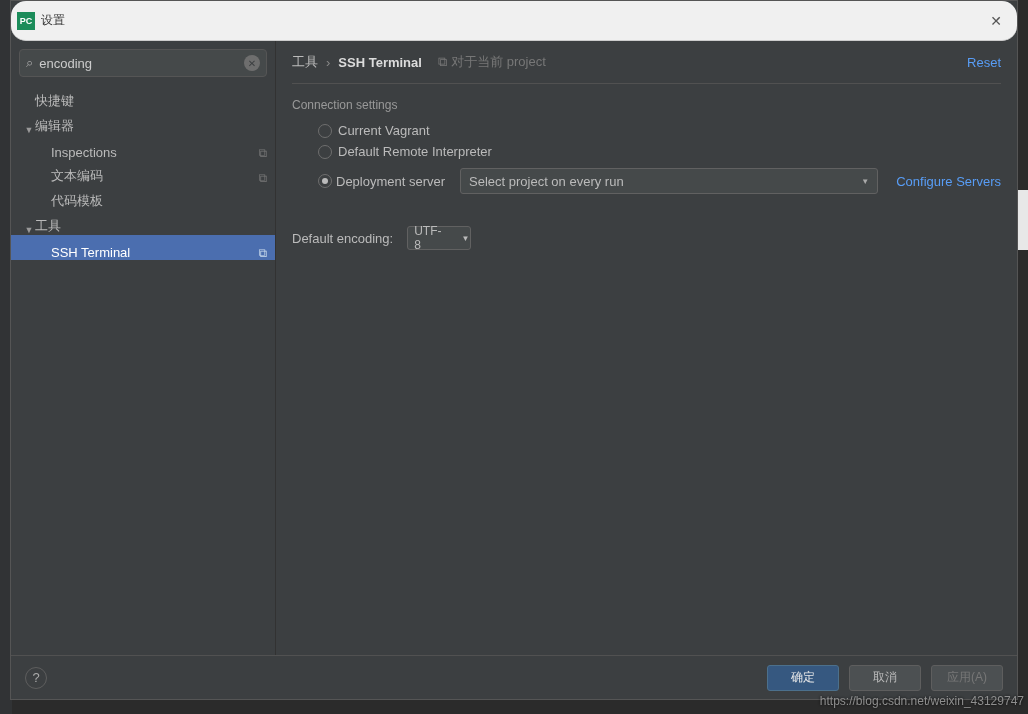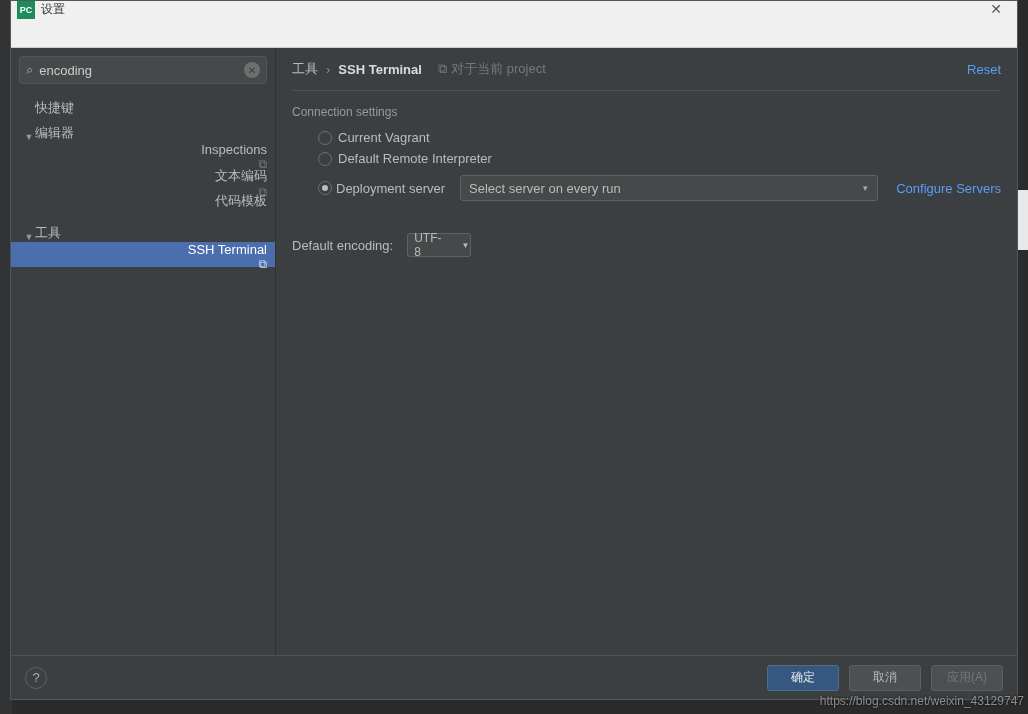--- a/index.html
+++ b/index.html
@@ -17,27 +17,28 @@
   position: absolute;
   top: 0; left: 10px;
   width: 1008px;
   height: 700px;
   background: #3c3f41;
   border: 1px solid #555;
   display: flex;
   flex-direction: column;
 }
 .titlebar {
-  height: 47px;
+  height: 40px;
   background: #f0f0f0;
   color: #333;
   display: flex;
-  align-items: flex-start;
+  align-items: center;
   padding: 0 6px;
   border-bottom: 1px solid #ccc;
+  border-radius: 15px;
 }
 .titlebar-icon {
   width: 18px; height: 18px;
   background: #1b8c5a;
   color: #fff;
   font-size: 9px;
   font-weight: bold;
   display: flex;
   align-items: center;
   justify-content: center;
@@ -116,21 +117,21 @@
   color: #999;
   font-size: 9px;
 }
 .tree-item .label { flex: 1; }
 .tree-item .copy-icon {
   color: #777;
   font-size: 12px;
 }
 .lvl0 { padding-left: 24px; }
 .lvl0.exp { padding-left: 12px; }
-.lvl1 { padding-left: 40px; flex-direction: column; }
+.lvl1 { padding-left: 40px; }
 .selected {
   background: #4b6eaf;
   color: #fff;
 }
 .selected .copy-icon { color: #cde; }
 
 .main {
   flex: 1;
   padding: 12px 16px;
   display: flex;
@@ -367,21 +368,21 @@
         <span>Current Vagrant</span>
       </div>
       <div class="radio-row">
         <span class="radio"></span>
         <span>Default Remote Interpreter</span>
       </div>
       <div class="dep-row">
         <span class="radio checked"></span>
         <span class="radio-label">Deployment server</span>
         <div class="dropdown">
-          <span class="dd-text">Select server on every run</span>
+          <span class="dd-text">Select project on every run</span>
           <span class="dd-arrow">▼</span>
         </div>
         <span class="cfg-link">Configure Servers</span>
       </div>
 
       <div class="enc-row">
         <span>Default encoding:</span>
         <div class="enc-dd">
           <span>UTF-8</span>
           <span class="dd-arrow">▼</span>

